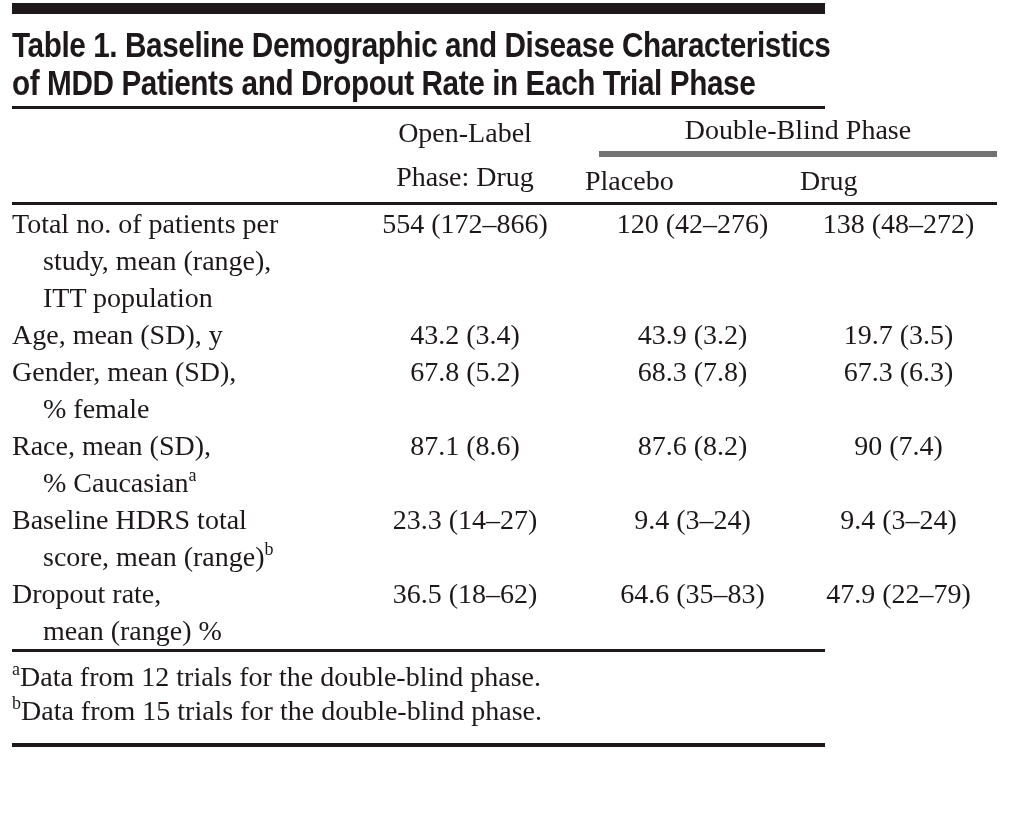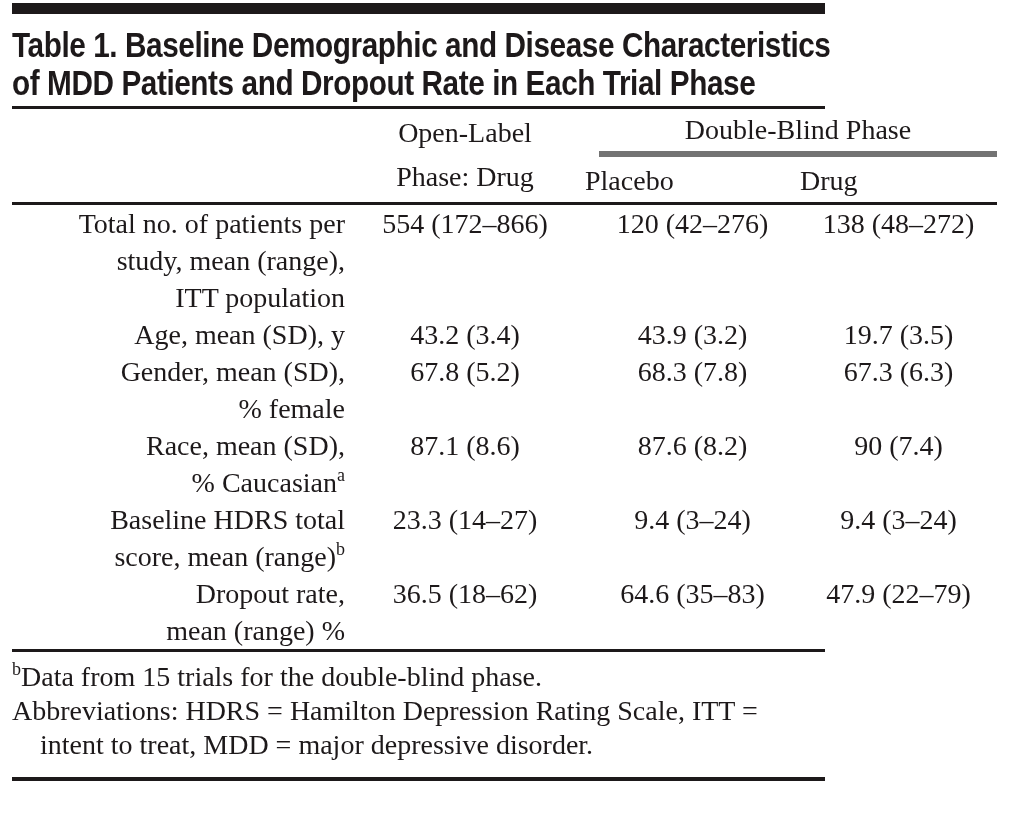--- a/index.html
+++ b/index.html
@@ -56,21 +56,21 @@
   }
   th.sub {
     border-bottom: 3px solid #1d191a;
     text-align: left;
     vertical-align: bottom;
     height: 46px;
     padding-bottom: 5px;
   }
 
   tbody td { vertical-align: top; line-height: 37px; padding: 0; }
-  td.row-label .lbl { display: block; text-align: right; }
+  td.row-label .lbl { display: block; }
   td.row-label .cont { padding-left: 31px; }
   td.val { text-align: center; }
 
   sup.fnref, sup.fnmark {
     font-size: 18px;
     line-height: 0;
     vertical-align: baseline;
     position: relative;
     top: -11px;
   }
@@ -181,19 +181,19 @@
         </td>
         <td class="val">36.5 (18–62)</td>
         <td class="val">64.6 (35–83)</td>
         <td class="val">47.9 (22–79)</td>
       </tr>
 
     </tbody>
   </table>
 
   <div class="footnotes">
+    <div class="footnote"><sup class="fnmark">a</sup><span>Data from 12 trials for the double-blind phase.</span></div>
     <div class="footnote"><sup class="fnmark">b</sup><span>Data from 15 trials for the double-blind phase.</span></div>
-    <div class="footnote"><span>Abbreviations: HDRS = Hamilton Depression Rating Scale, ITT = intent to treat, MDD = major depressive disorder.</span></div>
   </div>
 
   <div class="bar-bottom"></div>
 
 </div>
 
 </body></html>

